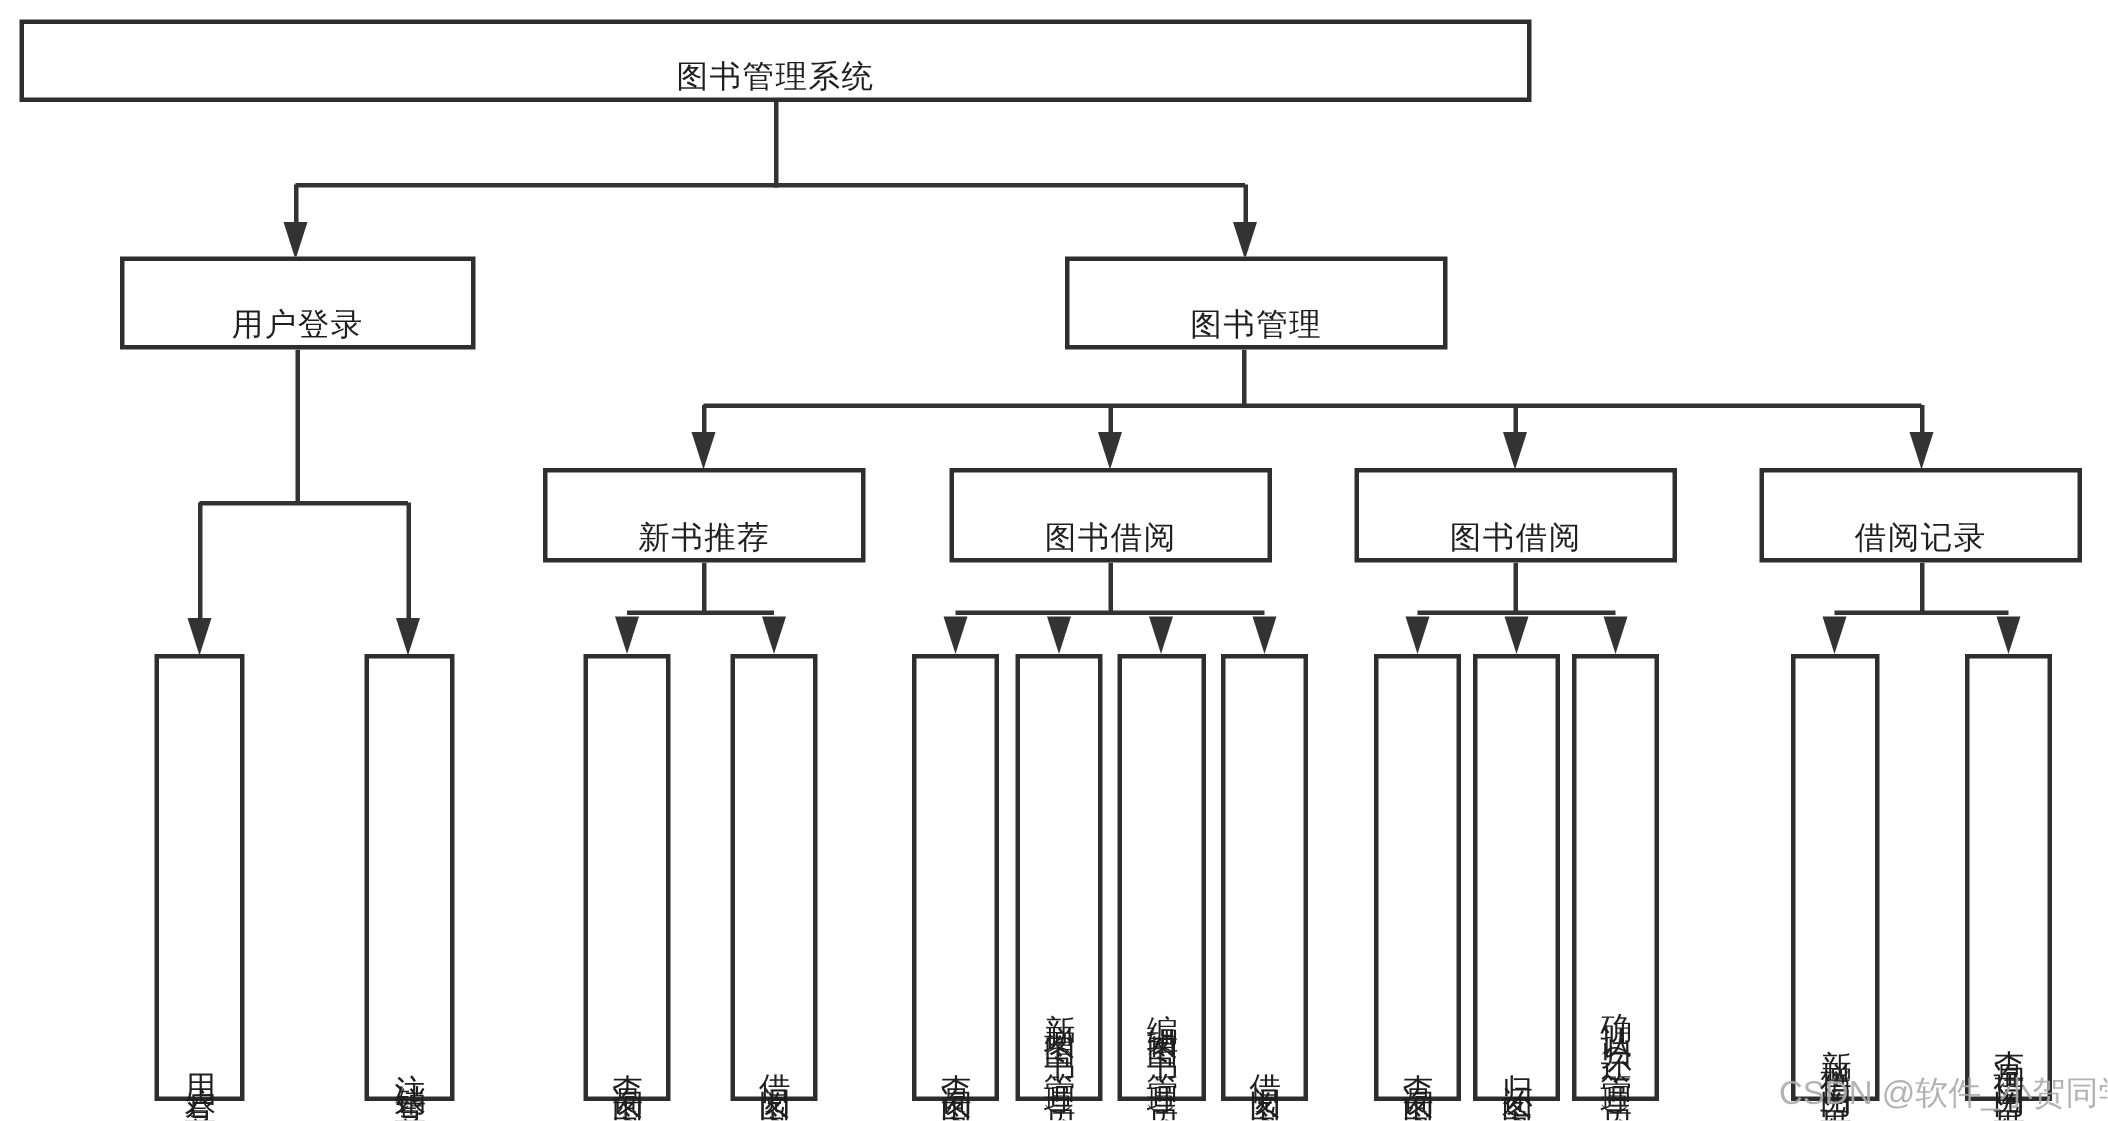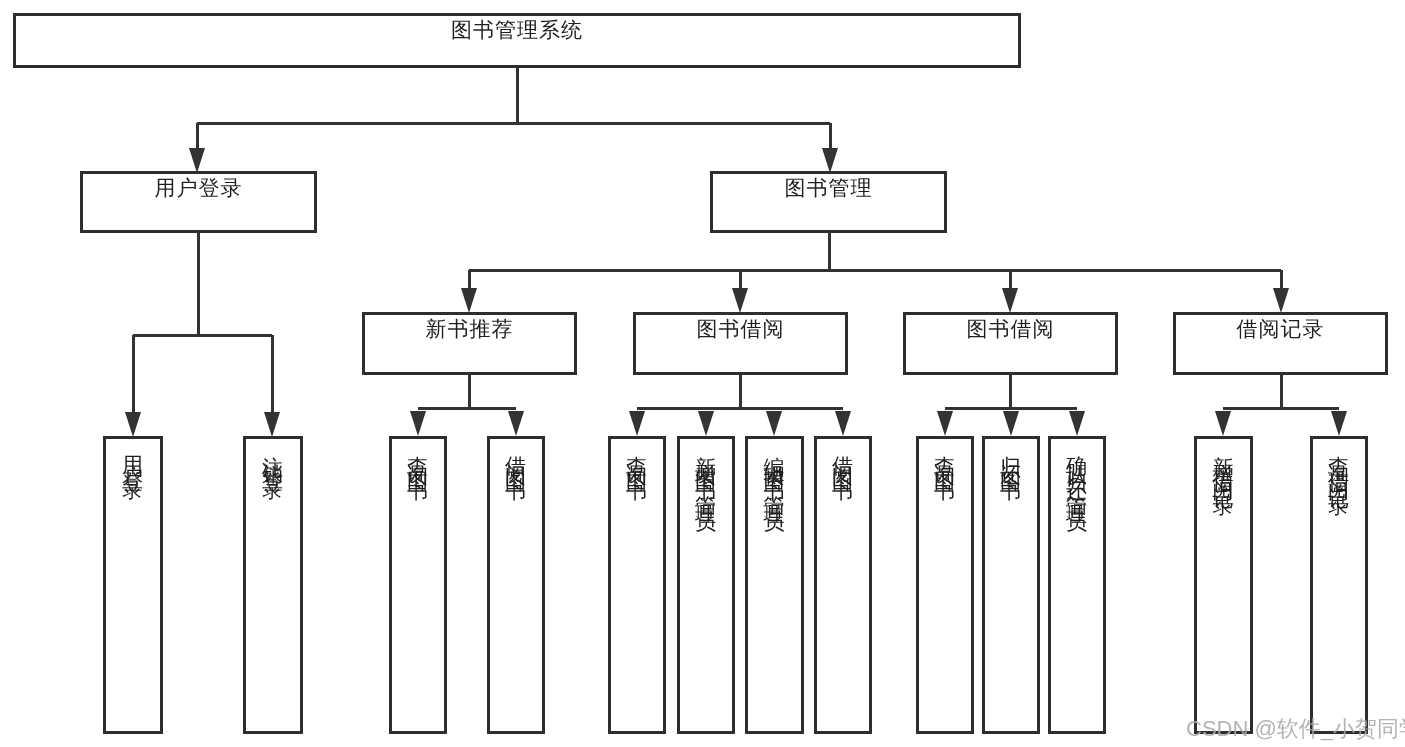--- a/index.html
+++ b/index.html
@@ -15,21 +15,21 @@
     background: #ffffff;
     overflow: hidden;
   }
   
   .box {
     position: absolute;
     box-sizing: border-box;
     border: 3px solid #2e2e2e;
     background: #ffffff;
     display: flex;
-    align-items: flex-start;
+    align-items: flex-end;
     justify-content: center;
     color: #1f1f1f;
     z-index: 2;
   }
   .box.hbox span {
     font-size: 21px;
     letter-spacing: 1px;
     white-space: nowrap;
   }
   .box.vbox span {
@@ -82,21 +82,21 @@
   <div class="line v" style="left:517px;top:68px;height:57px"></div>
   <div class="line h" style="left:197px;top:123px;width:633px"></div>
   <div class="line v" style="left:197px;top:123px;height:27px"></div>
   <div class="arrow" style="left:197px;top:148px"></div>
   <div class="line v" style="left:830px;top:123px;height:27px"></div>
   <div class="arrow" style="left:830px;top:148px"></div>
 
   <div class="box hbox" style="left:80px;top:171px;width:237px;height:62px">
     <span>用户登录</span>
   </div>
-  <div class="box hbox" style="left:710px;top:171px;width:237px;height:62px">
+  <div class="box hbox" style="left:710px;top:171px;width:255px;height:62px">
     <span>图书管理</span>
   </div>
 
   <div class="line v" style="left:198px;top:233px;height:103px"></div>
   <div class="line h" style="left:133px;top:335px;width:139px"></div>
   <div class="line v" style="left:133px;top:335px;height:79px"></div>
   <div class="arrow" style="left:133px;top:412px"></div>
   <div class="line v" style="left:272px;top:335px;height:79px"></div>
   <div class="arrow" style="left:272px;top:412px"></div>
 

